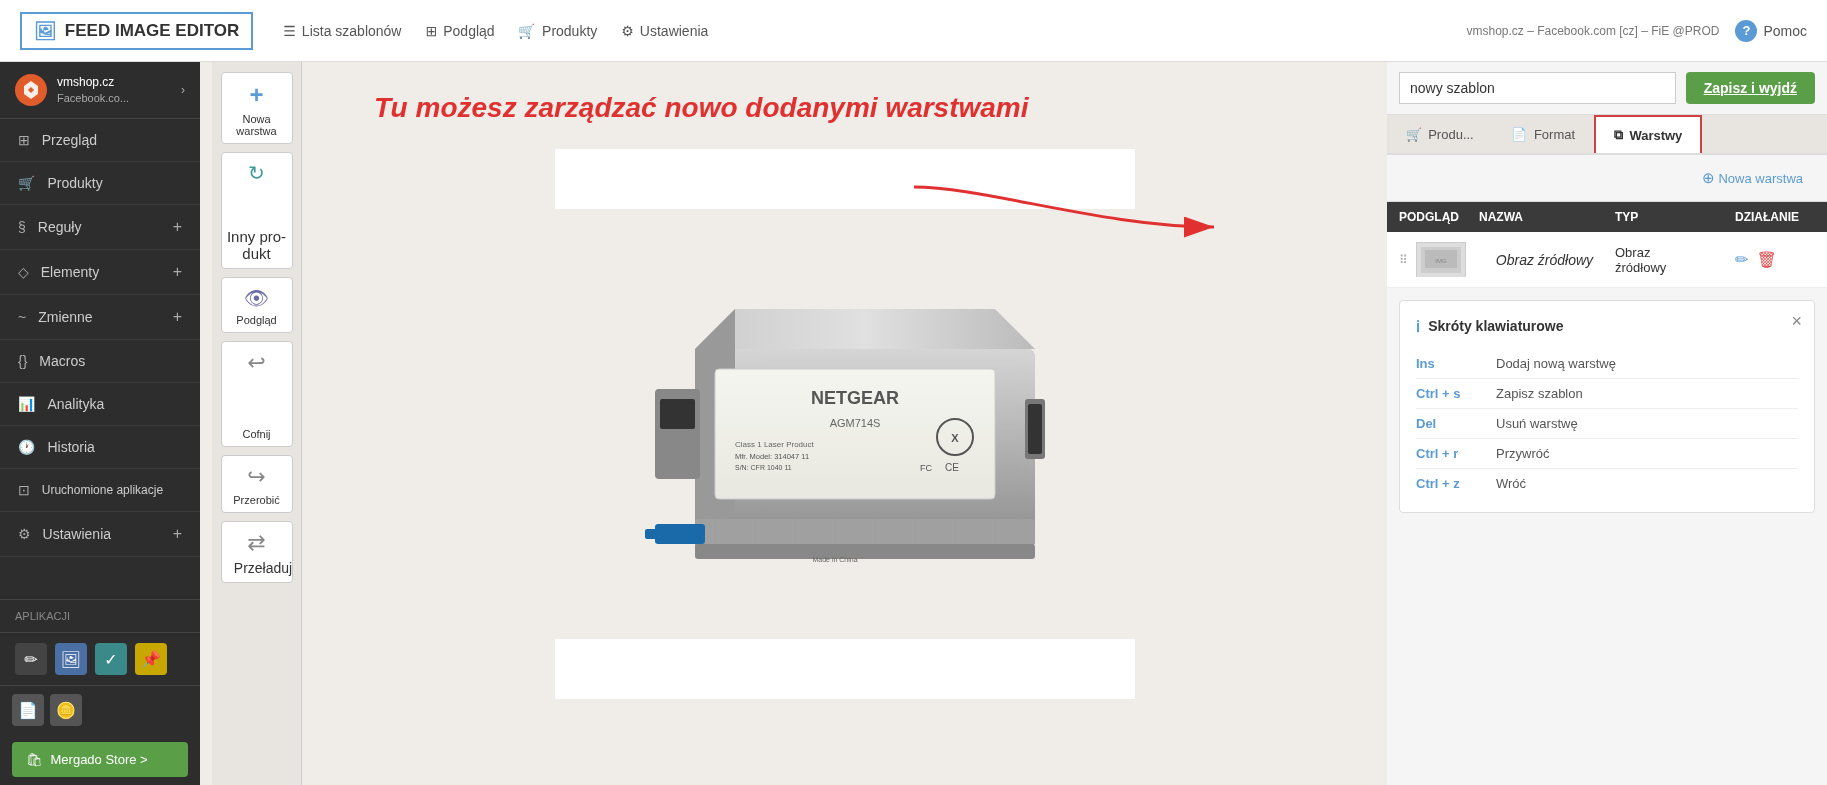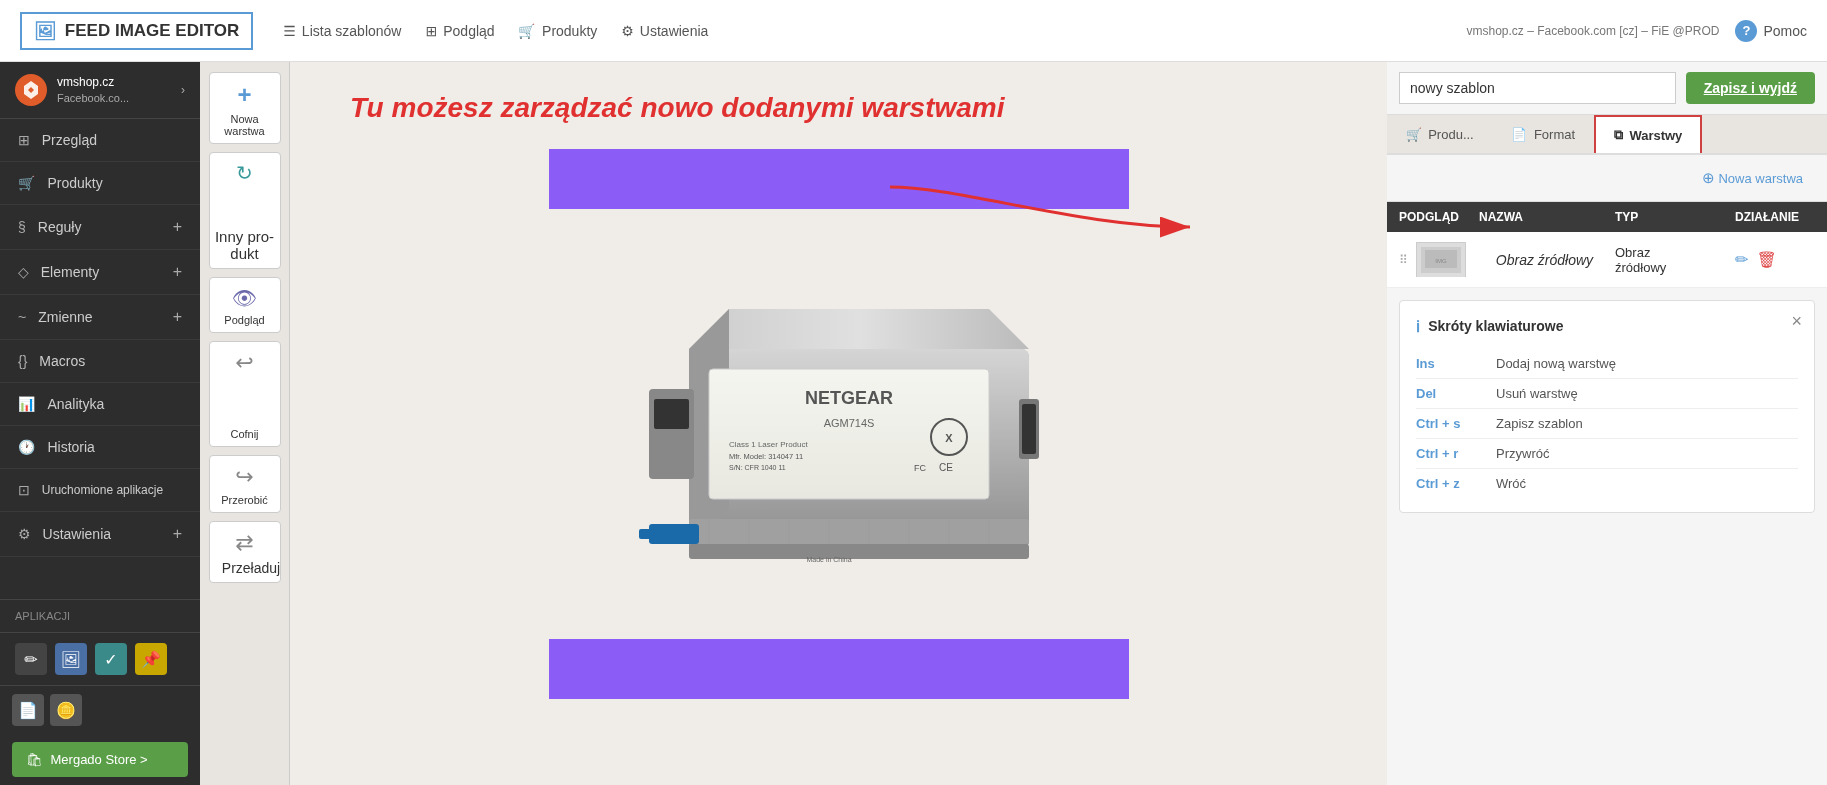--- a/index.html
+++ b/index.html
@@ -59,20 +59,21 @@
       font-size: 14px;
       color: #555;
       cursor: pointer;
     }
 
     
     .main-layout {
       display: flex;
       flex: 1;
       overflow: hidden;
+      gap: 12px;
     }
 
     
     .sidebar {
       width: 200px;
       background: #2d2d2d;
       display: flex;
       flex-direction: column;
       flex-shrink: 0;
     }
@@ -216,21 +217,21 @@
       font-size: 28px;
       font-weight: bold;
       color: #e03030;
       font-style: italic;
       pointer-events: none;
     }
     .product-image {
       width: 580px;
       height: 550px;
       object-fit: contain;
-      background: #8b5cf6;
+      background: #ffffff;
       display: flex;
       align-items: center;
       justify-content: center;
     }
 
     
     .right-panel {
       width: 440px;
       display: flex;
       flex-direction: column;
@@ -708,26 +709,26 @@
         <span class="info-icon">ℹ</span>
         <span>Skróty klawiaturowe</span>
       </div>
       <button class="shortcuts-close">×</button>
 
       <div class="shortcut-row">
         <span class="shortcut-key">Ins</span>
         <span class="shortcut-desc">Dodaj nową warstwę</span>
       </div>
       <div class="shortcut-row">
+        <span class="shortcut-key">Ctrl + s</span>
+        <span class="shortcut-desc">Zapisz szablon</span>
+      </div>
+      <div class="shortcut-row">
         <span class="shortcut-key">Del</span>
         <span class="shortcut-desc">Usuń warstwę</span>
-      </div>
-      <div class="shortcut-row">
-        <span class="shortcut-key">Ctrl + s</span>
-        <span class="shortcut-desc">Zapisz szablon</span>
       </div>
       <div class="shortcut-row">
         <span class="shortcut-key">Ctrl + r</span>
         <span class="shortcut-desc">Przywróć</span>
       </div>
       <div class="shortcut-row">
         <span class="shortcut-key">Ctrl + z</span>
         <span class="shortcut-desc">Wróć</span>
       </div>
     </div>

